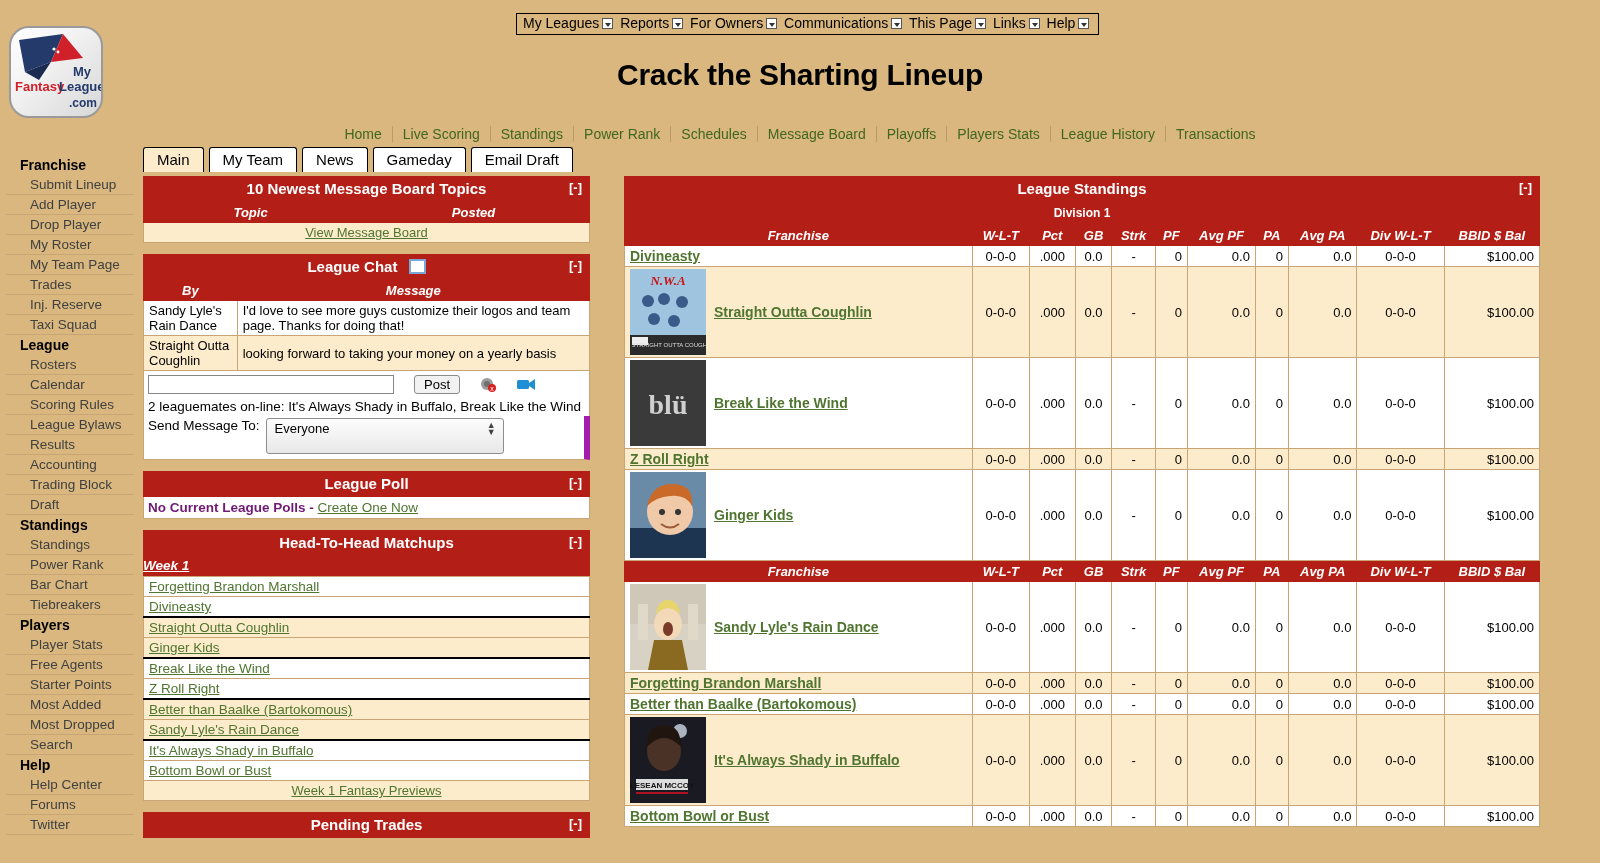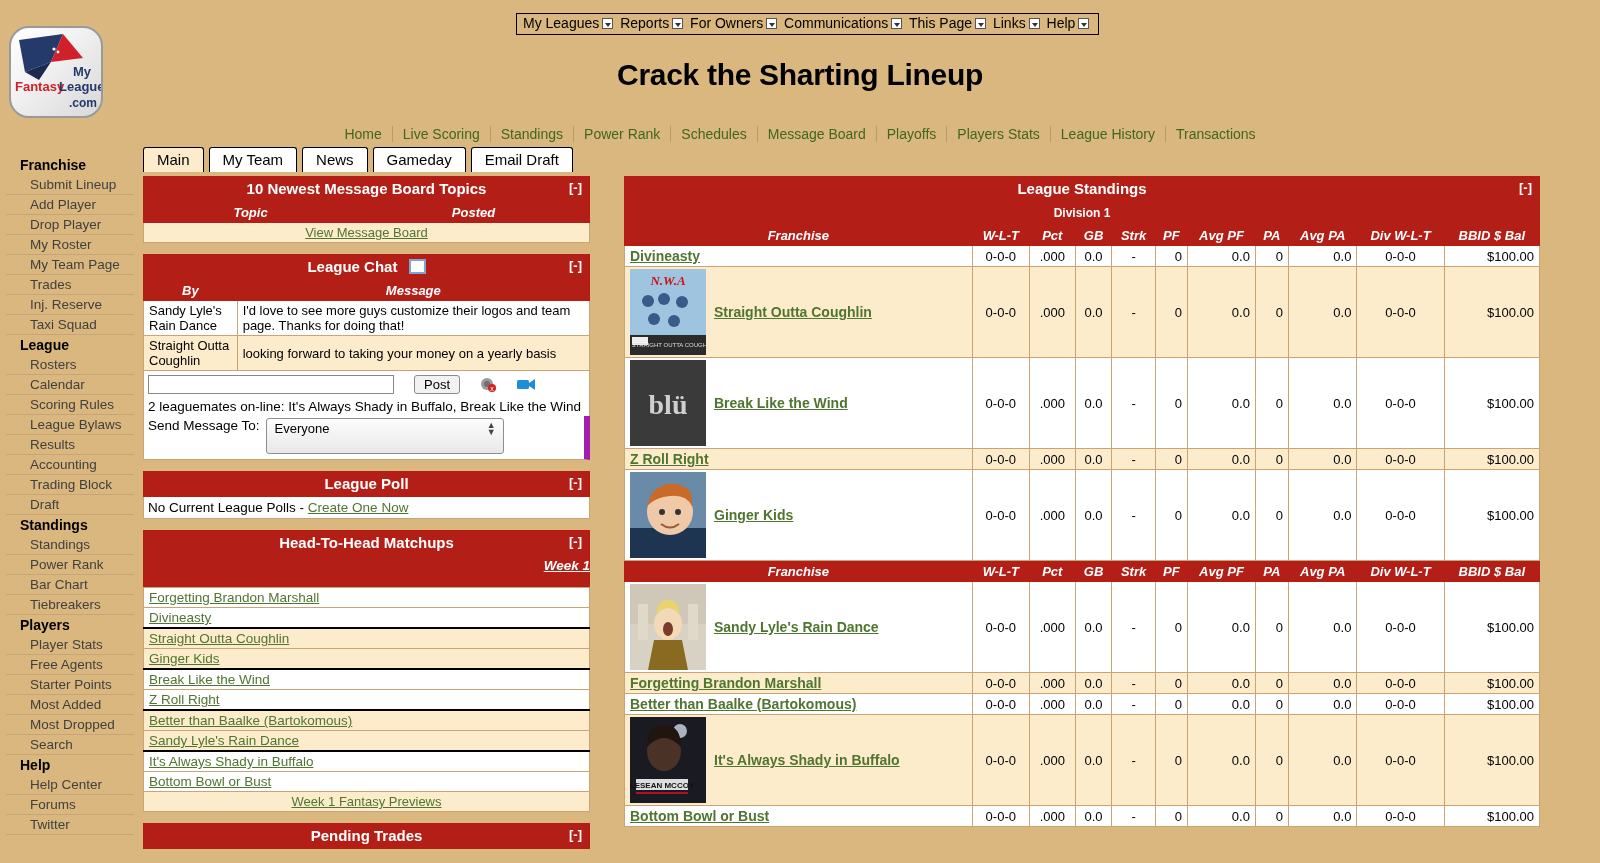--- a/index.html
+++ b/index.html
@@ -182,23 +182,23 @@
     border: 1px solid #c9a474;
     padding: 2px 5px;
     font-size: 13px;
     background: #fff;
   }
   tr.alt td { background: #fdeccb; }
 
   .link-g { color: #4f7530; }
   .center { text-align: center; }
   .h2h-week {
-    background: #b31f17; color:#fff; text-align:right;
+    background: #b31f17; color:#fff; text-align:left;
     font-weight:bold; font-style:italic; font-size:13.5px;
-    padding: 2px 0 14px 0; text-decoration: underline;
+    padding: 2px 0 3px 0; text-decoration: underline;
   }
   .matchrow a { color:#4f7530; font-size:13.5px; }
   .match-sep { border-bottom: 2px solid #000 !important; }
 
   
   .chat-input-row {
     background:#fff; padding:4px 4px 3px 4px;
     display:flex; align-items:center; gap:20px;
     border-left:1px solid #c9a474; border-right:1px solid #c9a474;
   }
@@ -230,21 +230,21 @@
     padding: 2px 0 0 8px;
   }
   .fakeselect .arrows {
     position:absolute; right:7px; top:3px;
     font-size:9px; line-height:7px; color:#444;
   }
   .poll-body {
     background:#fff; padding:3px 4px; font-size:13.5px;
     border:1px solid #c9a474; border-top:none;
   }
-  .poll-red { color:#000000; }
+  .poll-red { color:#701a75;font-weight:bold; }
 
   
   table.stand { border-collapse: collapse; width: 100%; }
   table.stand th {
     background:#b31f17; color:#fff; font-style:italic; font-weight:bold;
     font-size:13px; padding:2px 4px; border:1px solid #b31f17;
     white-space: nowrap;
   }
   table.stand td {
     border:1px solid #c9a474; font-size:13px; padding:2px 5px;

